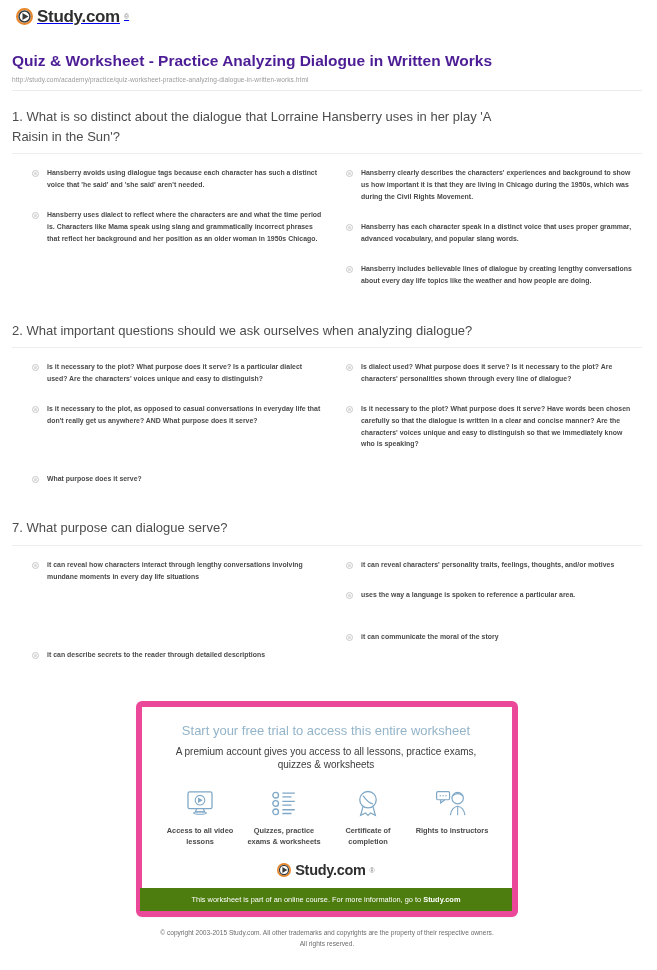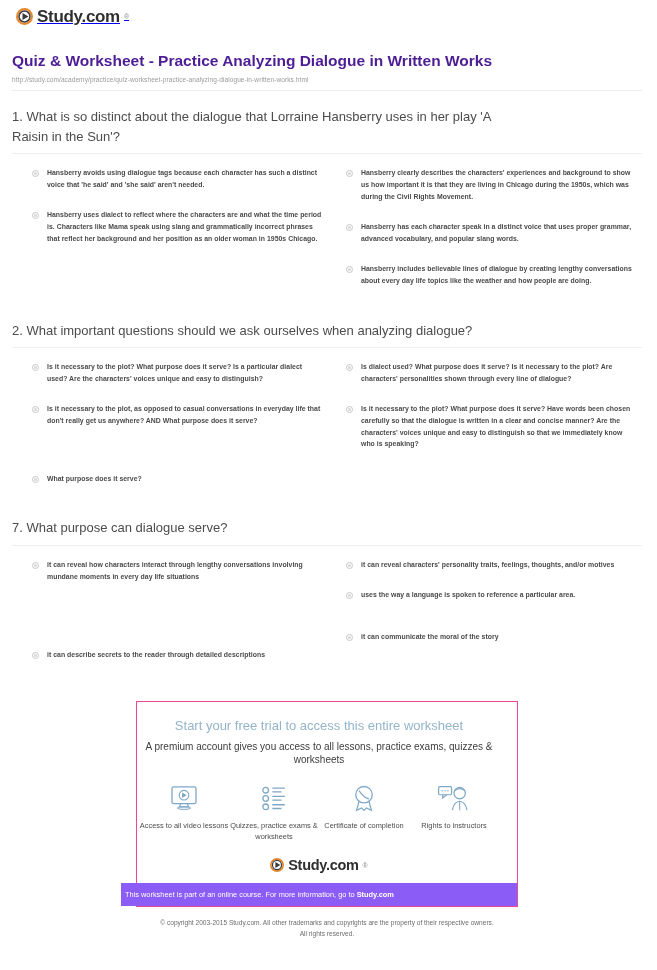--- a/index.html
+++ b/index.html
@@ -62,51 +62,52 @@
   }
   .opt-text {
     font-size: 6.9px; font-weight: bold; line-height: 1.72;
     color: #4a4a4a; letter-spacing: 0.02px;
   }
 
   
   .promo-wrap { display: flex; justify-content: center; margin-top: 22px; }
   .promo {
     width: 382px; background: #ffffff;
-    border: 1px solid #ec4899;
-    border-radius: 0;
-    padding: 16px 18px 0 2px;
+    border: 6px solid #ec4899;
+    border-radius: 6px;
+    padding: 16px 18px 0 16px;
     box-shadow: 0 1px 2px rgba(0,0,0,0.04);
   }
   .promo-head {
     text-align: center; font-size: 13px; color: #93b4c9;
     font-weight: normal; line-height: 1.2;
   }
   .promo-sub {
     text-align: center; font-size: 10px; color: #3d3d3d;
     margin-top: 7px; line-height: 1.3;
   }
   .feat-row {
     display: grid; grid-template-columns: repeat(4, 1fr);
     margin-top: 15px;
+    font-weight: bold;
   }
   .feat { text-align: center; }
   .feat-icon { height: 34px; display: flex; align-items: center; justify-content: center; }
   .feat-label {
     margin-top: 6px; font-size: 7.4px; color: #4b4b4b; line-height: 1.42;
   }
   .promo-logo {
     display: flex; align-items: center; justify-content: center;
     gap: 4px; margin-top: 16px; padding-bottom: 10px;
   }
   .promo-logo .logo-text { font-size: 14.5px; }
   .promo-logo .logo-mark { width: 14px; height: 14px; }
   .promo-bar {
-    margin: 0 -18px; background: #8b5cf6; color: #ffffff;
-    text-align: left; font-size: 7.4px; padding: 7px 4px;
+    margin: 0 -18px; background: #4d7c0f; color: #ffffff;
+    text-align: center; font-size: 7.4px; padding: 7px 4px;
     line-height: 1.3;
   }
   .promo-bar b { font-weight: bold; }
 
   .copyright {
     text-align: center; margin-top: 11px;
     font-size: 6.6px; color: #6d6d6d; line-height: 1.6;
   }
 </style>
 </head>

